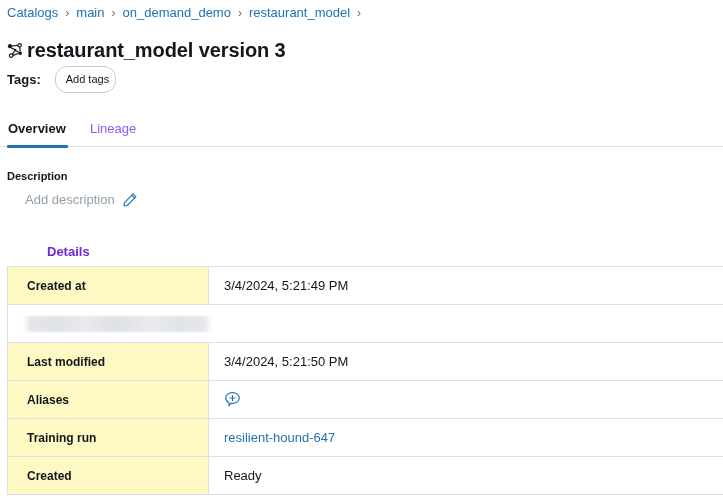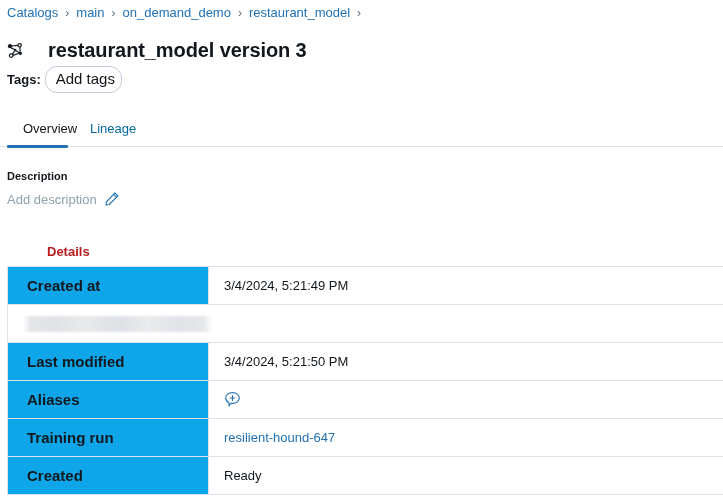--- a/index.html
+++ b/index.html
@@ -29,47 +29,47 @@
     color: #5F7281;
     margin: 0 7px;
     font-size: 12px;
     display: inline-block;
     transform: translateY(-0.5px);
   }
 
   
   .title-row {
     position: absolute; left: 6px; top: 24px;
-    display: flex; align-items: center; gap: 24px;
+    display: flex; align-items: center; gap: 3px;
   }
   .model-icon {
     width: 18px; height: 18px;
     display: block;
     flex: 0 0 auto;
     transform: translateY(1px);
   }
   .page-title {
     font-size: 20px;
     font-weight: bold;
     color: #11171C;
     line-height: 26px;
     letter-spacing: -0.1px;
   }
 
   
   .tags-row {
     position: absolute; left: 7px; top: 66px;
-    display: flex; align-items: center; gap: 4px;
+    display: flex; align-items: center; gap: 14px;
   }
   .tags-label {
     font-size: 13px; font-weight: bold; color: #11171C;
   }
   .add-tags-btn {
     font-family: "Liberation Sans", sans-serif;
-    font-size: 15px;
+    font-size: 11px;
     color: #11171C;
     background: #ffffff;
     border: 1px solid #C0CDD8;
     border-radius: 12px;
     padding: 4px 6px 5px 10px;
     line-height: 16px;
     cursor: pointer;
   }
 
   
@@ -83,72 +83,72 @@
     background: #DCE0EA;
   }
   .tab {
     position: absolute; top: 0;
     font-size: 13px;
     line-height: 18px;
     padding-bottom: 8px;
     cursor: pointer;
     white-space: nowrap;
   }
-  .tab-overview { left: 23px; font-weight: normal; color: #11171C; }
-  .tab-lineage  { left: 90px; color: #0369a1; }
+  .tab-overview { left: 8px; font-weight: bold; color: #11171C; }
+  .tab-lineage  { left: 90px; color: #8b5cf6; }
   .tab-active-bar {
     position: absolute; left: 7px; top: 25px;
     width: 61px; height: 3px;
     background: #2272B4;
     border-radius: 1px;
   }
 
   
   .section-desc-title {
     position: absolute; left: 7px; top: 167px;
     font-size: 11px; font-weight: bold; color: #11171C; line-height: 18px;
   }
   .desc-row {
-    position: absolute; left: 7px; top: 191px;
-    display: flex; gap: 7px;
+    position: absolute; left: 25px; top: 191px;
+    display: flex; align-items: center; gap: 7px;
   }
   .add-description {
     font-size: 13px;
     color: #919FA7;
     line-height: 18px;
     cursor: pointer;
   }
   .pencil-icon { width: 16px; height: 16px; display:block; cursor: pointer; }
 
   
   .section-details-title {
     position: absolute; left: 7px; top: 243px;
-    font-size: 13px; font-weight: bold; color: #b91c1c; line-height: 18px; padding-left: 40px;
+    font-size: 13px; font-weight: bold; color: #6d28d9; line-height: 18px; padding-left: 40px;
   }
 
   .details-table {
     position: absolute; left: 7px; top: 266px;
     width: 730px;          
     border-top: 1px solid #DCE0EA;
     border-left: 1px solid #DCE0EA;
   }
   .details-row {
     display: flex;
     align-items: stretch;
     border-bottom: 1px solid #DCE0EA;
     height: 38px;
   }
   .details-key {
     width: 201px;
     flex: 0 0 201px;
-    background: #0ea5e9;
+    background: #fef9c3;
     border-right: 1px solid #DCE0EA;
     display: flex; align-items: center;
     padding-left: 19px;
-    font-size: 15px;
+    font-size: 12px;
     font-weight: bold;
     color: #11171C;
   }
   .details-val {
     flex: 1 1 auto;
     background: #ffffff;
     display: flex; align-items: center;
     padding-left: 15px;
     font-size: 13px;
     color: #11171C;

